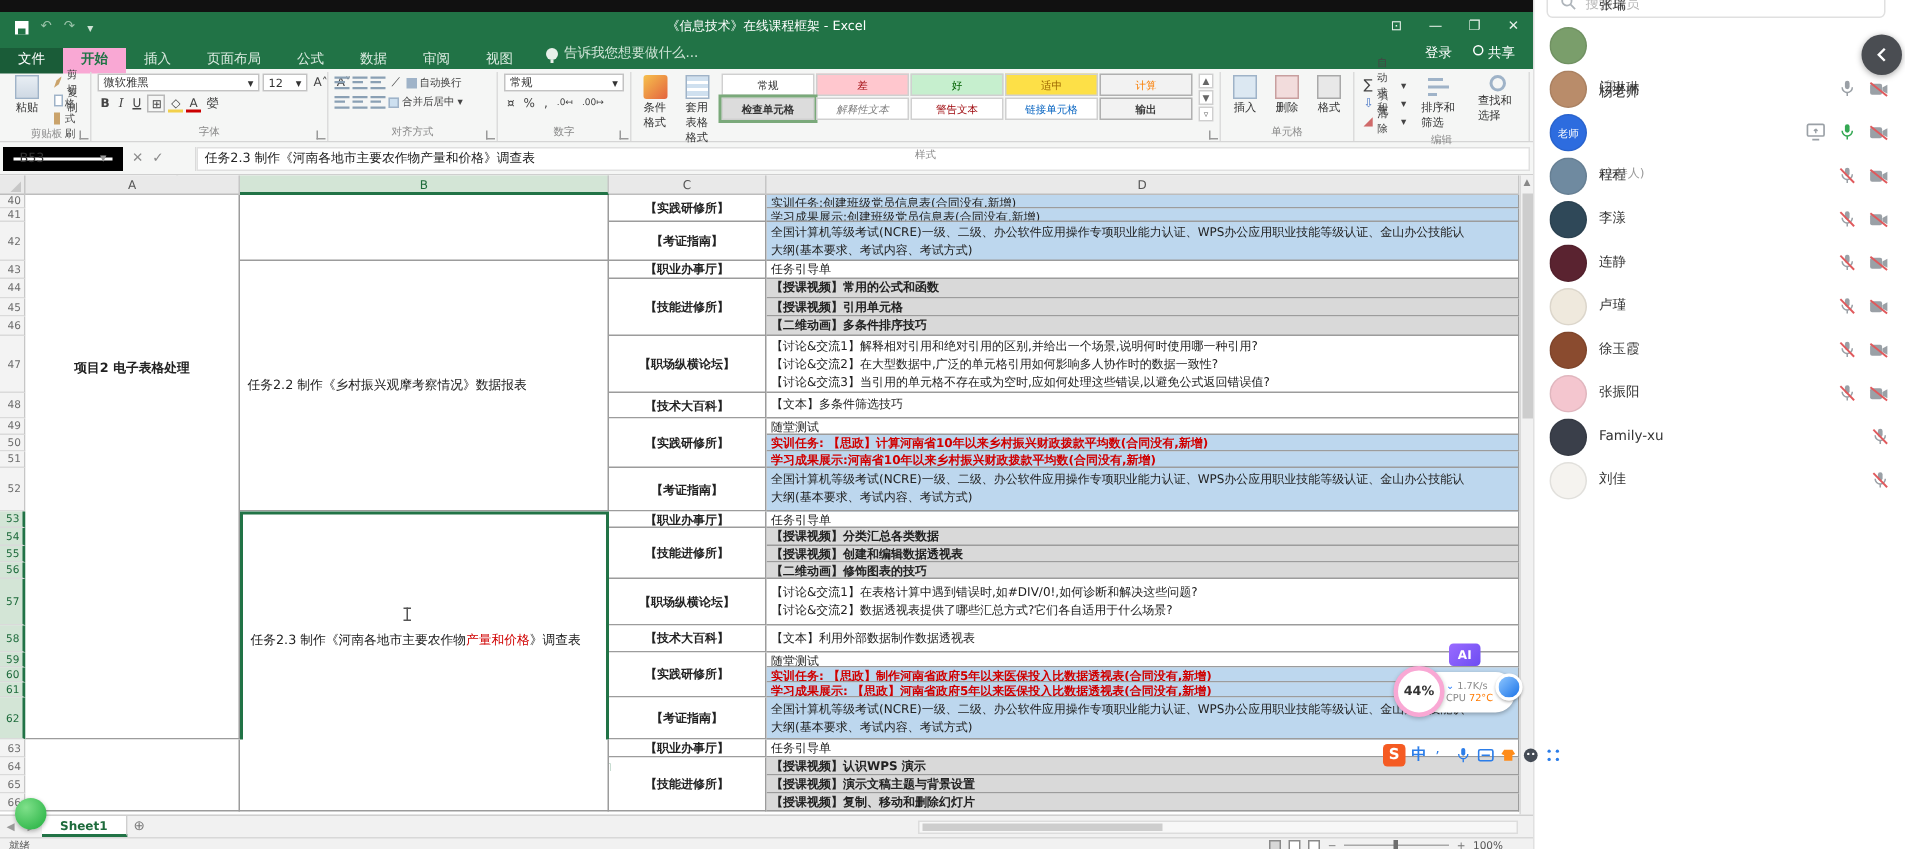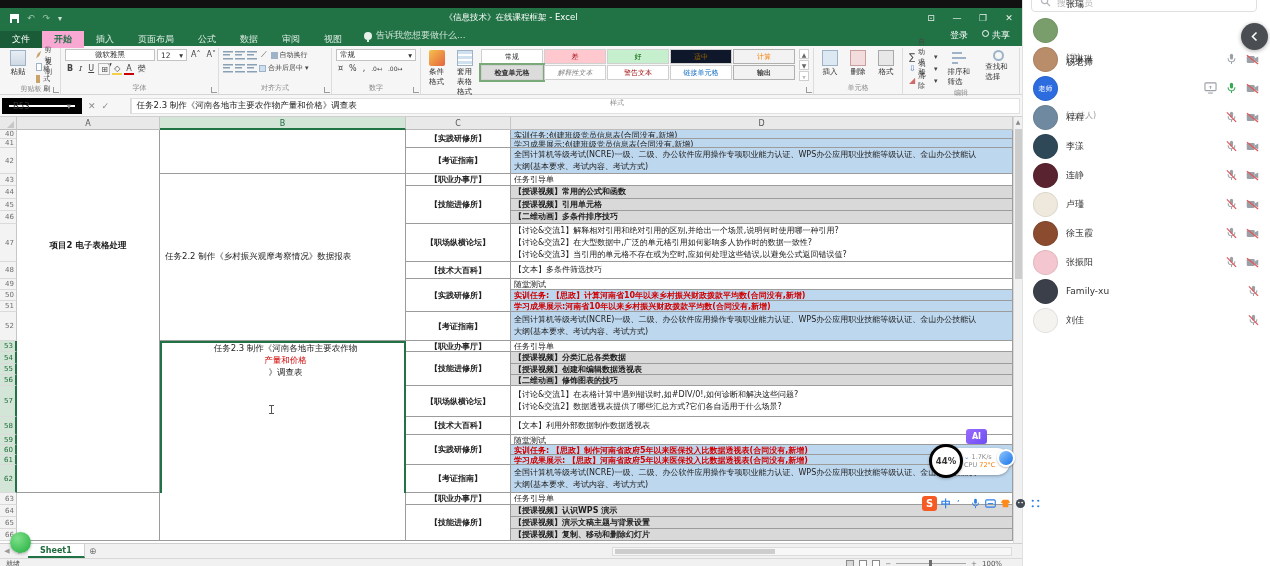--- a/index.html
+++ b/index.html
@@ -50,21 +50,21 @@
       linear-gradient(#8aa0b4 0 0) 0 0/100% 1.5px no-repeat,
       linear-gradient(#8aa0b4 0 0) 0 3.5px/70% 1.5px no-repeat,
       linear-gradient(#8aa0b4 0 0) 0 7px/100% 1.5px no-repeat; }
   .smalllabel { font-size:7px; color:#444; display:flex; align-items:center; gap:2px; }
   .chipwrap { display:flex; flex-direction:column; gap:1px; }
   .chiprow { display:flex; gap:1px; }
   .chip { width:62px; height:15px; background:#fff; border:1px solid #d0d0d0; font-size:7px; color:#333; display:flex; align-items:center; justify-content:center; white-space:nowrap; overflow:hidden; }
   .chip.sel { outline:2px solid #7aa97a; background:#dcdcdc; font-weight:bold; }
   .chip.c-bad { background:#ffc7ce; color:#9c0006; }
   .chip.c-good { background:#c6efce; color:#006100; }
-  .chip.c-mid { background:#0f172a; color:#9c6500; }
+  .chip.c-mid { background:#fde047; color:#9c6500; }
   .chip.c-calc { background:#f2f2f2; color:#fa7d00; border-color:#b0b0b0; }
   .chip.c-expl { font-style:italic; color:#7f7f7f; }
   .chip.c-warn { color:#9c0006; }
   .chip.c-link { color:#0563c1; }
   .chip.c-out { background:#f2f2f2; color:#3f3f3f; font-weight:bold; border-color:#b0b0b0; }
   .gallery-arrows { display:flex; flex-direction:column; gap:1px; }
   .gallery-arrows div { width:10px; height:10px; border:1px solid #cfcfcf; background:#fff; font-size:6px; color:#666; display:flex; align-items:center; justify-content:center; }
 
   
   .formulabar { height:22px; background:#f5f6f5; border-bottom:1px solid #cfcfcf; display:flex; align-items:center; padding:2px 2px; gap:0; }
@@ -131,21 +131,21 @@
   .picons { margin-left:auto; display:flex; gap:9px; align-items:center; }
   .collapse-btn { position:absolute; left:218px; top:23px; width:27px; height:27px; border-radius:50%; background:#4a4d52; box-shadow:0 1px 4px rgba(0,0,0,.35); display:flex; align-items:center; justify-content:center; }
 
   
   .ai-badge { position:absolute; left:966px; top:429px; width:21px; height:15px; background:linear-gradient(135deg,#9a6bff,#6d4df2); border-radius:3px; color:#fff; font-size:8px; font-weight:bold; display:flex; align-items:center; justify-content:center; }
   .perf-pill { position:absolute; left:946px; top:448px; width:64px; height:27px; background:#fff; border-radius:13px; box-shadow:0 1px 3px rgba(0,0,0,.3); display:flex; flex-direction:column; justify-content:center; padding-left:18px; line-height:1.2; }
   .perf-net { font-size:6.5px; color:#8a8a8a; }
   .perf-net .dn { color:#3d8bff; }
   .perf-cpu { font-size:6.5px; color:#8a8a8a; }
   .perf-cpu .temp { color:#ff7a00; }
-  .perf-ring { position:absolute; left:929px; top:444px; width:34px; height:34px; border-radius:50%; background:#fff; border:3px solid #000000; display:flex; align-items:center; justify-content:center; font-size:8.5px; font-weight:bold; color:#333; box-shadow:0 1px 3px rgba(0,0,0,.25); }
+  .perf-ring { position:absolute; left:929px; top:444px; width:34px; height:34px; border-radius:50%; background:#fff; border:3px solid #f9a8d4; display:flex; align-items:center; justify-content:center; font-size:8.5px; font-weight:bold; color:#333; box-shadow:0 1px 3px rgba(0,0,0,.25); }
   .perf-ball { position:absolute; left:997px; top:449px; width:18px; height:18px; border-radius:50%; background:linear-gradient(135deg,#8fc7ff,#1a73e8); box-shadow:0 1px 2px rgba(0,0,0,.3); border:2px solid #fff; }
   .ime-bar { position:absolute; left:922px; top:495px; height:16px; display:flex; align-items:center; gap:4px; }
   .ime-logo { width:15px; height:15px; border-radius:3px; background:#f55b23; color:#fff; font-weight:bold; font-size:10px; display:flex; align-items:center; justify-content:center; }
   .ime-item { font-size:10px; font-weight:bold; color:#2b7de9; line-height:15px; }
   .ime-sq { width:11px; height:11px; }
   .green-dot { position:absolute; left:10px; top:532px; width:21px; height:21px; border-radius:50%; background:radial-gradient(circle at 35% 30%,#7fe08a,#1fae3d); box-shadow:0 1px 3px rgba(0,0,0,.3); }
 </style>
 </head>
 <body>
 
@@ -203,21 +203,21 @@
               </div>
           </div>
         </div>
         <div class="glabel">剪贴板</div>
         <div class="launcher"></div>
       </div>
 
       <div class="rgroup" style="width:158px;">
         <div class="rbody" style="flex-direction:column;gap:0;">
           <div class="frow">
-            <div class="combo" style="width:90px;flex-direction:column;">
+            <div class="combo" style="width:108px;">
                 <span>微软雅黑</span>
                 <span>▾</span>
               </div>
             <div class="combo" style="width:30px;">
                 <span>12</span>
                 <span>▾</span>
               </div>
             <span class="fbtn">A˄</span>
             <span class="fbtn">A˅</span>
           </div>
@@ -500,21 +500,21 @@
           <div class="ccell" style="top: 305px; height: 30px;">【实践研修所】</div>
           <div class="ccell" style="top: 335px; height: 28px;">【考证指南】</div>
           <div class="ccell" style="top: 363px; height: 12px;">【职业办事厅】</div>
           <div class="ccell" style="top: 375px; height: 36px;">【技能进修所】</div>
           <div class="ablock" style="top: 0px; height: 363px;">
             <div class="atext" style="top: 110px;">项目2 电子表格处理</div>
           </div>
           <div class="ablock" style="top: 363px; height: 48px;"></div>
           <div class="bblock" style="top: 0px; height: 44px;"></div>
           <div class="bblock" style="top: 44px; height: 167px;">任务2.2 制作《乡村振兴观摩考察情况》数据报表</div>
-          <div class="bblock selected" style="top: 211px; height: 172px; flex-direction: column;">
+          <div class="bblock selected" style="top: 211px; height: 172px;">
             <span>任务2.3 制作《河南各地市主要农作物</span>
             <span class="red">产量和价格</span>
             <span>》调查表</span>
             <div class="fillhandle"></div>
           </div>
           <div class="bblock" style="top: 363px; height: 48px;"></div>
         </div>
       <div class="vscroll">
         <div class="up">▲</div>
         <div class="thumb"></div>

